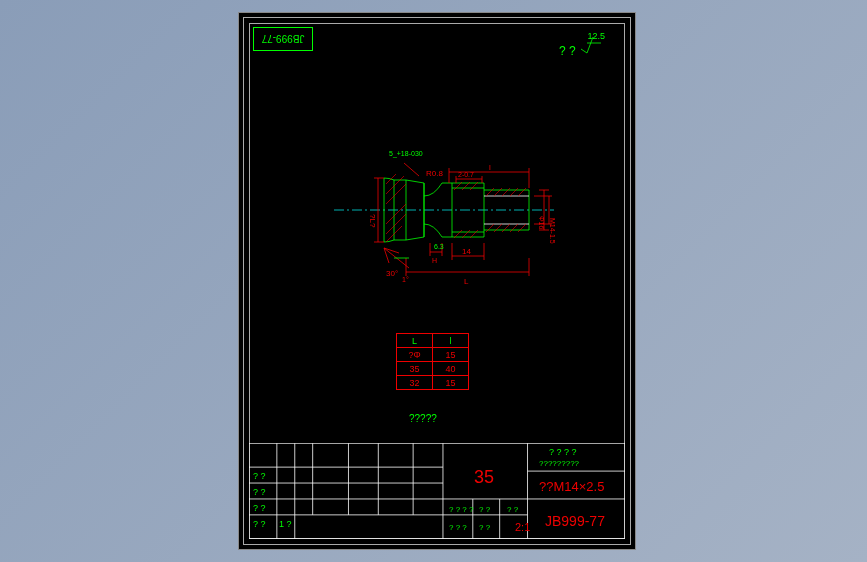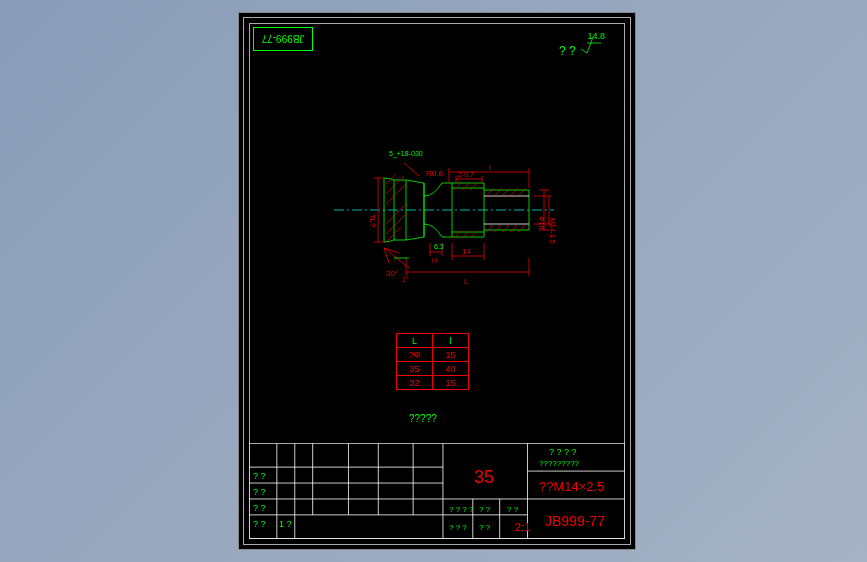--- a/index.html
+++ b/index.html
@@ -40,21 +40,21 @@
   <div class="corner-box corner-tl">
     <span>JB999-77</span>
   </div>
 
   <div class="mark-tr">
     <span>? ?</span>
     <svg width="28" height="20">
         <path d="M2 14 L8 18 L14 2" class="green-line"></path>
         <path d="M8 8 L22 8" class="green-line"></path>
       </svg>
-    <span style="position:absolute;top:-4px;right:2px;font-size:9px">14.8</span>
+    <span style="position:absolute;top:-4px;right:2px;font-size:9px">12.5</span>
   </div>
 
   <svg class="drawing" viewBox="0 0 240 180">
     <line x1="0" y1="82" x2="220" y2="82" class="cyan-line"></line>
     <path d="M50 50 L50 114 M50 50 Q55 50 60 52 L60 112 Q55 114 50 114 M60 52 L72 52 L72 112 L60 112 M72 52 L90 55 L90 109 L72 112 M90 55 L90 109" class="green-line"></path>
     <path d="M90 68 Q100 68 108 55 L150 55 L150 109 L108 109 Q100 96 90 96" class="green-line"></path>
     <path d="M118 55 L118 109 M118 60 L150 60 M118 104 L150 104" class="green-line"></path>
     <path d="M150 62 L195 62 M150 102 L195 102 M195 62 L195 102" class="green-line"></path>
     <path d="M150 68 L195 68 M150 96 L195 96" class="white-line"></path>
     <g class="hatch">

